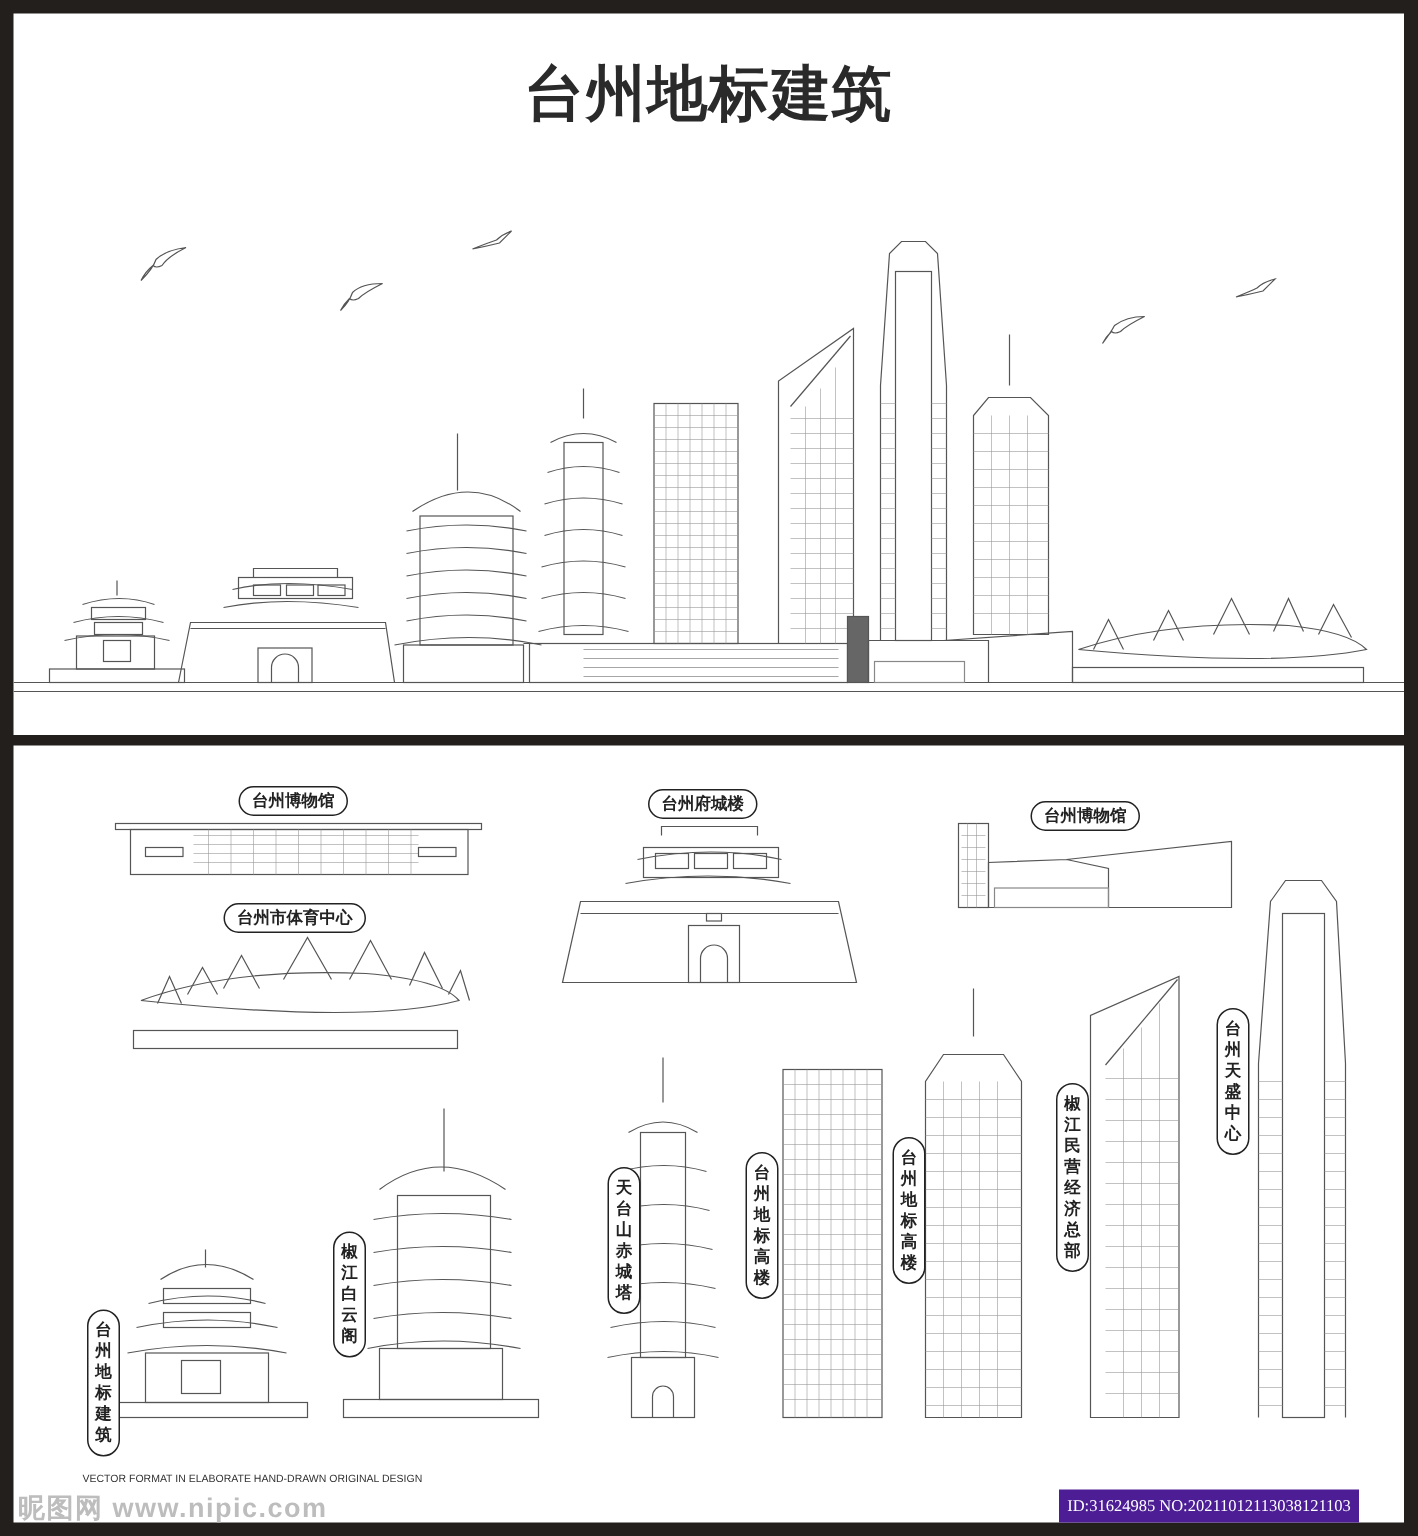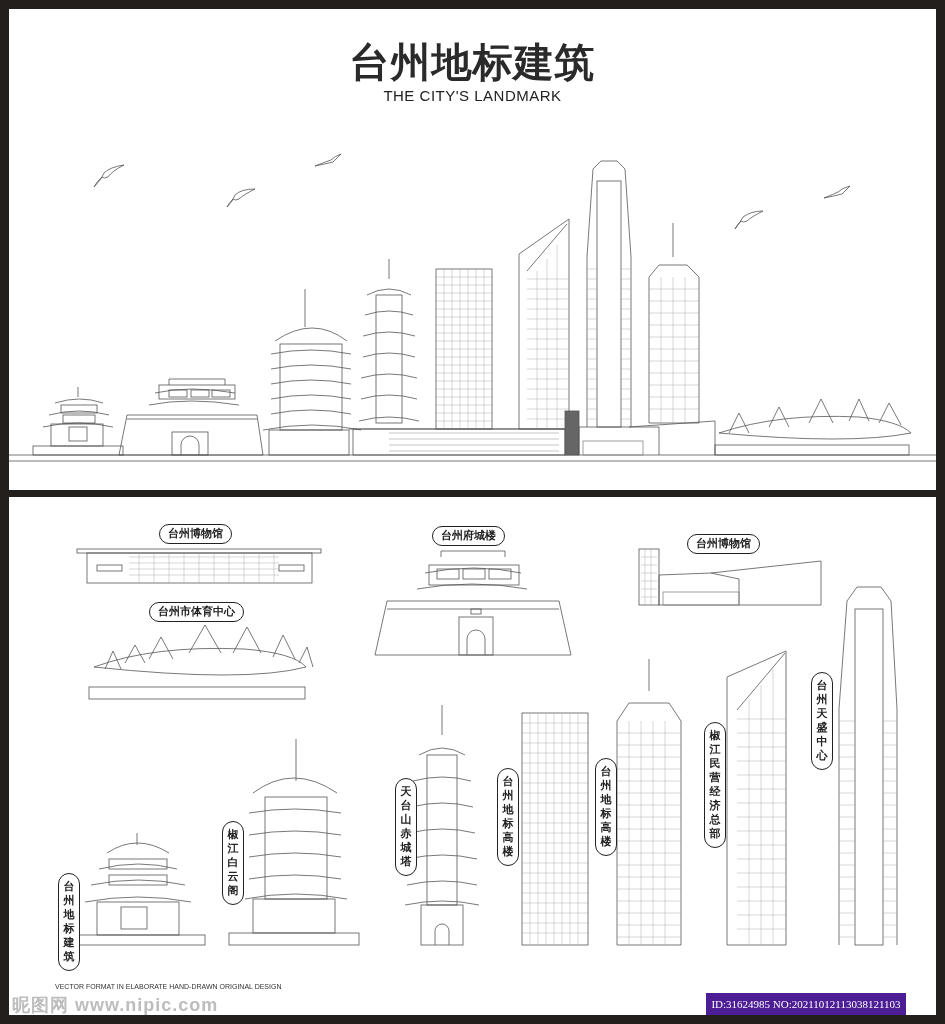--- a/index.html
+++ b/index.html
@@ -15,21 +15,20 @@
   .slogan{position:absolute;left:63px;top:461px;font-size:17px;color:#222;letter-spacing:1px;}
   .slogan-en{position:absolute;left:46px;top:486px;font-size:7px;color:#333;font-family:"Liberation Sans",sans-serif;}
   .wm{position:absolute;left:12px;top:993px;font-size:18px;color:#bdbdbd;font-weight:bold;font-family:"Liberation Sans",sans-serif;letter-spacing:1px;}
   .idbar{position:absolute;left:706px;top:993px;width:200px;height:22px;background:#4c1d95;color:#fff;font-size:11px;line-height:22px;text-align:center;font-family:Liberation Serif, serif;}
 </style>
 </head>
 <body>
 
 <div id="top" class="panel">
   <div class="title">台州地标建筑</div>
-  <div class="subtitle">THE CITY'S LANDMARK</div>
   <svg width="927" height="481" fill="none" stroke="#555" stroke-width="0.8">
 
     <g>
         <path d="M85,178 q8,-8 10,-14 q6,-6 20,-8 q-12,6 -16,12 q-4,2 -6,0 q-5,4 -8,10z"></path>
       </g>
     <g>
         <path d="M218,198 q6,-6 8,-12 q6,-6 20,-6 q-12,6 -16,10 q-4,2 -6,0 q-4,4 -6,8z"></path>
       </g>
     <g>
         <path d="M306,157 q10,-4 16,-6 q4,-4 10,-6 q-6,6 -8,8 q-8,2 -18,4z"></path>
@@ -241,21 +240,21 @@
         <path d="M830,224 h16 M830,236 h16 M830,248 h16 M830,260 h16 M830,272 h16 M830,284 h16 M830,296 h16 M830,308 h16 M830,320 h16 M830,332 h16 M830,344 h16 M830,356 h16 M830,368 h16 M830,380 h16 M830,392 h16 M830,404 h16 M830,416 h16 M830,428 h16 M830,440 h16"></path>
         <path d="M874,224 h14 M874,236 h14 M874,248 h14 M874,260 h14 M874,272 h14 M874,284 h14 M874,296 h14 M874,308 h14 M874,320 h14 M874,332 h14 M874,344 h14 M874,356 h14 M874,368 h14 M874,380 h14 M874,392 h14 M874,404 h14 M874,416 h14 M874,428 h14 M874,440 h14"></path>
       </g>
     </g>
   </svg>
 
   <div class="pill" style="left:150px;top:27px;">台州博物馆</div>
   <div class="pill" style="left:140px;top:105px;">台州市体育中心</div>
   <div class="pill" style="left:423px;top:29px;">台州府城楼</div>
   <div class="pill" style="left:678px;top:37px;">台州博物馆</div>
-  <div class="vpill" style="left:386px;top:233px;">天台山赤城塔</div>
+  <div class="vpill" style="left:396px;top:233px;">天台山赤城塔</div>
   <div class="vpill" style="left:488px;top:223px;">台州地标高楼</div>
   <div class="vpill" style="left:586px;top:213px;">台州地标高楼</div>
   <div class="vpill" style="left:695px;top:177px;">椒江民营经济总部</div>
   <div class="vpill" style="left:802px;top:127px;">台州天盛中心</div>
   <div class="vpill" style="left:213px;top:276px;">椒江白云阁</div>
   <div class="vpill" style="left:49px;top:328px;">台州地标建筑</div>
 
   <div class="slogan-en">VECTOR FORMAT IN ELABORATE HAND-DRAWN ORIGINAL DESIGN</div>
 </div>
 

